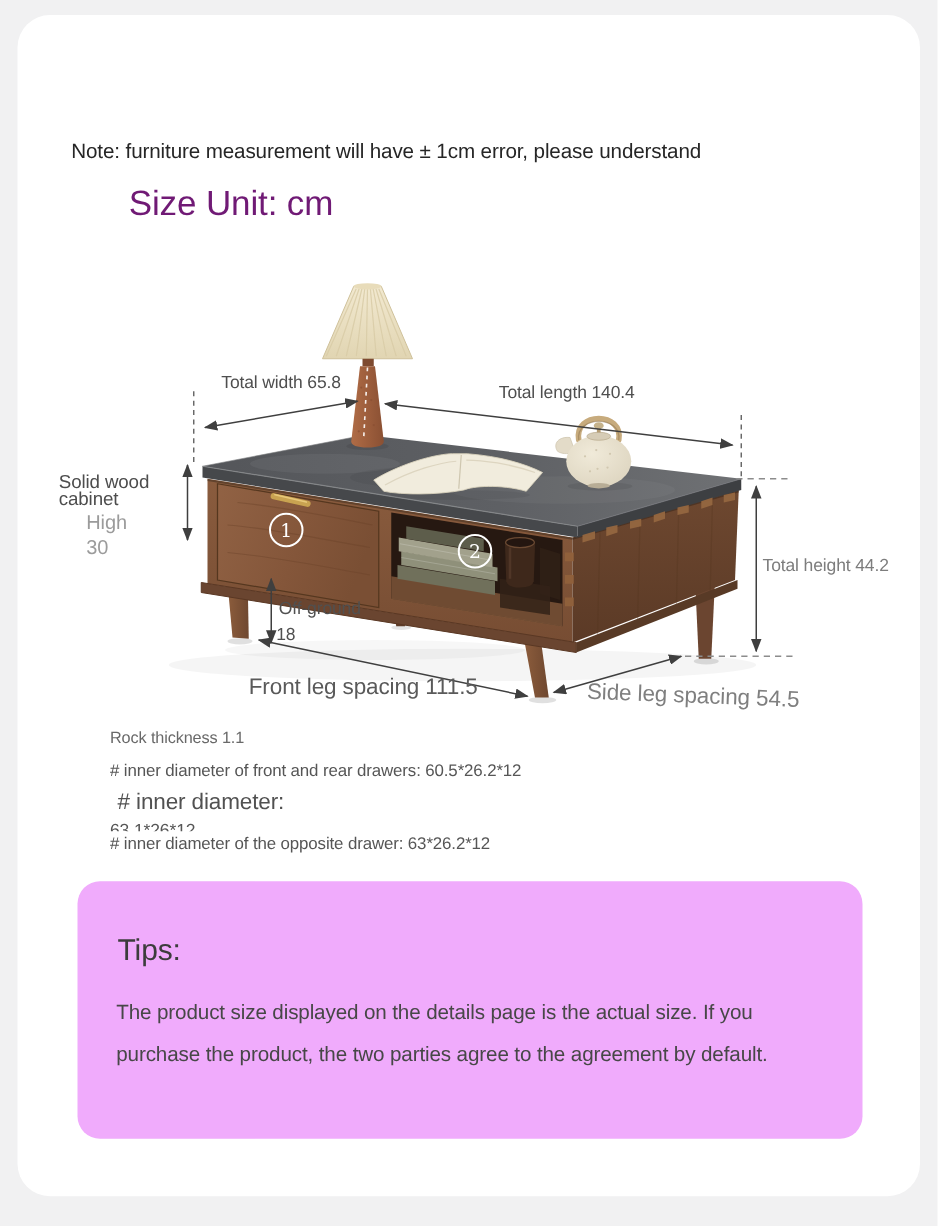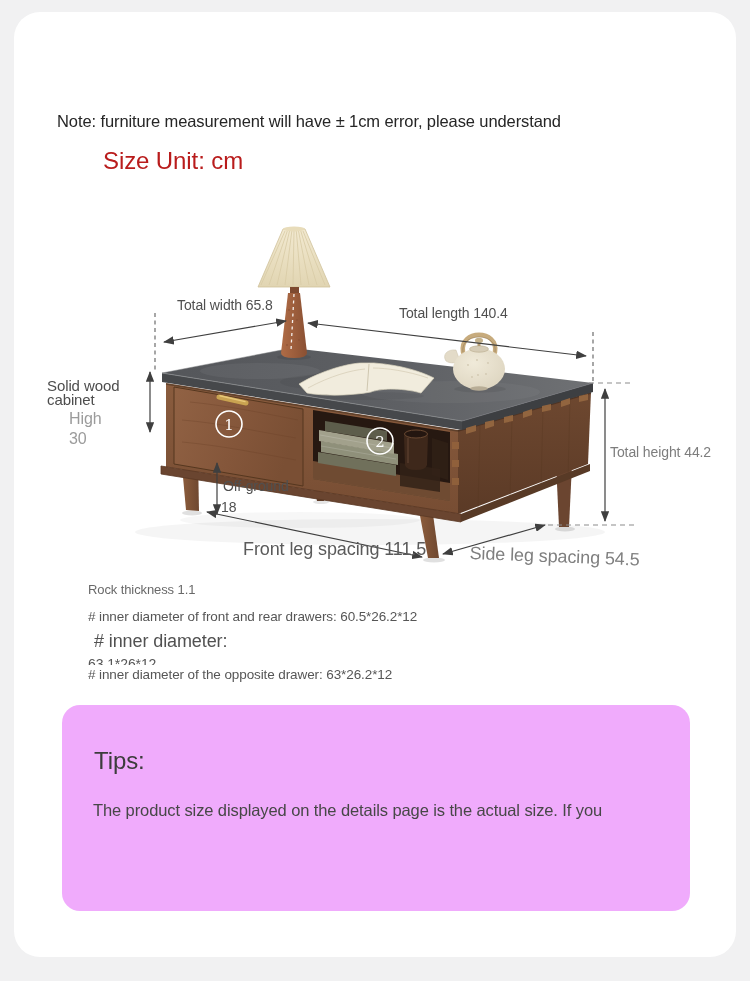--- a/index.html
+++ b/index.html
@@ -8,31 +8,31 @@
     background:#f1f1f2;
     font-family:"Liberation Sans",sans-serif;
     letter-spacing:-0.1px;
   }
   .card{
     position:absolute;left:14px;top:12px;width:722px;height:945px;
     background:#ffffff;border-radius:26px;
   }
   .lbl{position:absolute;white-space:nowrap;z-index:3;color:#555;}
   .note{left:57px;top:112px;font-size:16.5px;color:#262626;}
-  .size-unit{left:103px;top:147px;font-size:24px;color:#b91c1c;}
+  .size-unit{left:103px;top:147px;font-size:28px;color:#701a75;}
   .total-width{left:177px;top:297px;font-size:14px;color:#4f4f4f;}
   .total-length{left:399px;top:305px;font-size:14px;color:#4f4f4f;}
   .cab-line1{left:47px;top:377px;font-size:15px;color:#4d4d4d;}
   .cab-line2{left:47px;top:391px;font-size:15px;color:#4d4d4d;}
   .high-label{left:69px;top:410px;font-size:16px;color:#9b9b9b;text-align:right;}
   .high-value{left:69px;top:430px;font-size:16px;color:#9b9b9b;}
   .offground-label{left:223px;top:478px;font-size:14px;color:#505050;}
   .offground-value{left:221px;top:499px;font-size:14px;color:#505050;}
   .total-height{left:610px;top:444px;font-size:14px;color:#7d7d7d;}
-  .front-leg{left:199px;top:539px;font-size:18px;color:#5a5a5a;margin-left:44px;}
+  .front-leg{left:199px;top:539px;font-size:18px;color:#5a5a5a;}
   .side-leg{left:470px;top:543px;font-size:18px;color:#7f7f7f;transform:rotate(2.2deg);transform-origin:left top;}
   .rock{left:88px;top:582px;font-size:13px;color:#696969;}
   .frd{left:88px;top:609px;font-size:13.5px;color:#565656;}
   .idh{left:94px;top:631px;font-size:18px;color:#515151;}
   .partial{left:88px;top:657px;font-size:14px;color:#565656;height:8px;overflow:hidden;line-height:14px;}
   .opp{left:88px;top:667px;font-size:13.5px;color:#565656;}
   .tips-box{
     position:absolute;left:62px;top:705px;width:628px;height:206px;
     background:#f0abfc;border-radius:18px;z-index:2;
   }
@@ -63,20 +63,21 @@
 
 <div class="lbl rock">Rock thickness 1.1</div>
 <div class="lbl frd"># inner diameter of front and rear drawers: 60.5*26.2*12</div>
 <div class="lbl idh"># inner diameter:</div>
 <div class="lbl partial">63.1*26*12</div>
 <div class="lbl opp"># inner diameter of the opposite drawer: 63*26.2*12</div>
 
 <div class="tips-box">
   <div class="tips-heading">Tips:</div>
   <div class="tips-line1">The product size displayed on the details page is the actual size. If you</div>
+  <div class="tips-line2">purchase the product, the two parties agree to the agreement by default.</div>
 </div>
 
 <svg class="figure-svg" width="750" height="410" viewBox="0 0 750 410">
   <defs>
     <marker id="ah" markerWidth="9" markerHeight="7" refX="8.2" refY="3.5" orient="auto-start-reverse" markerUnits="strokeWidth">
       <path d="M0,0 L9,3.5 L0,7 Z" fill="#3f3f3f"></path>
     </marker>
     <linearGradient id="topGrad" x1="0" y1="0" x2="1" y2="0">
       <stop offset="0" stop-color="#54565a"></stop>
         <stop offset="0.55" stop-color="#5e6064"></stop>

